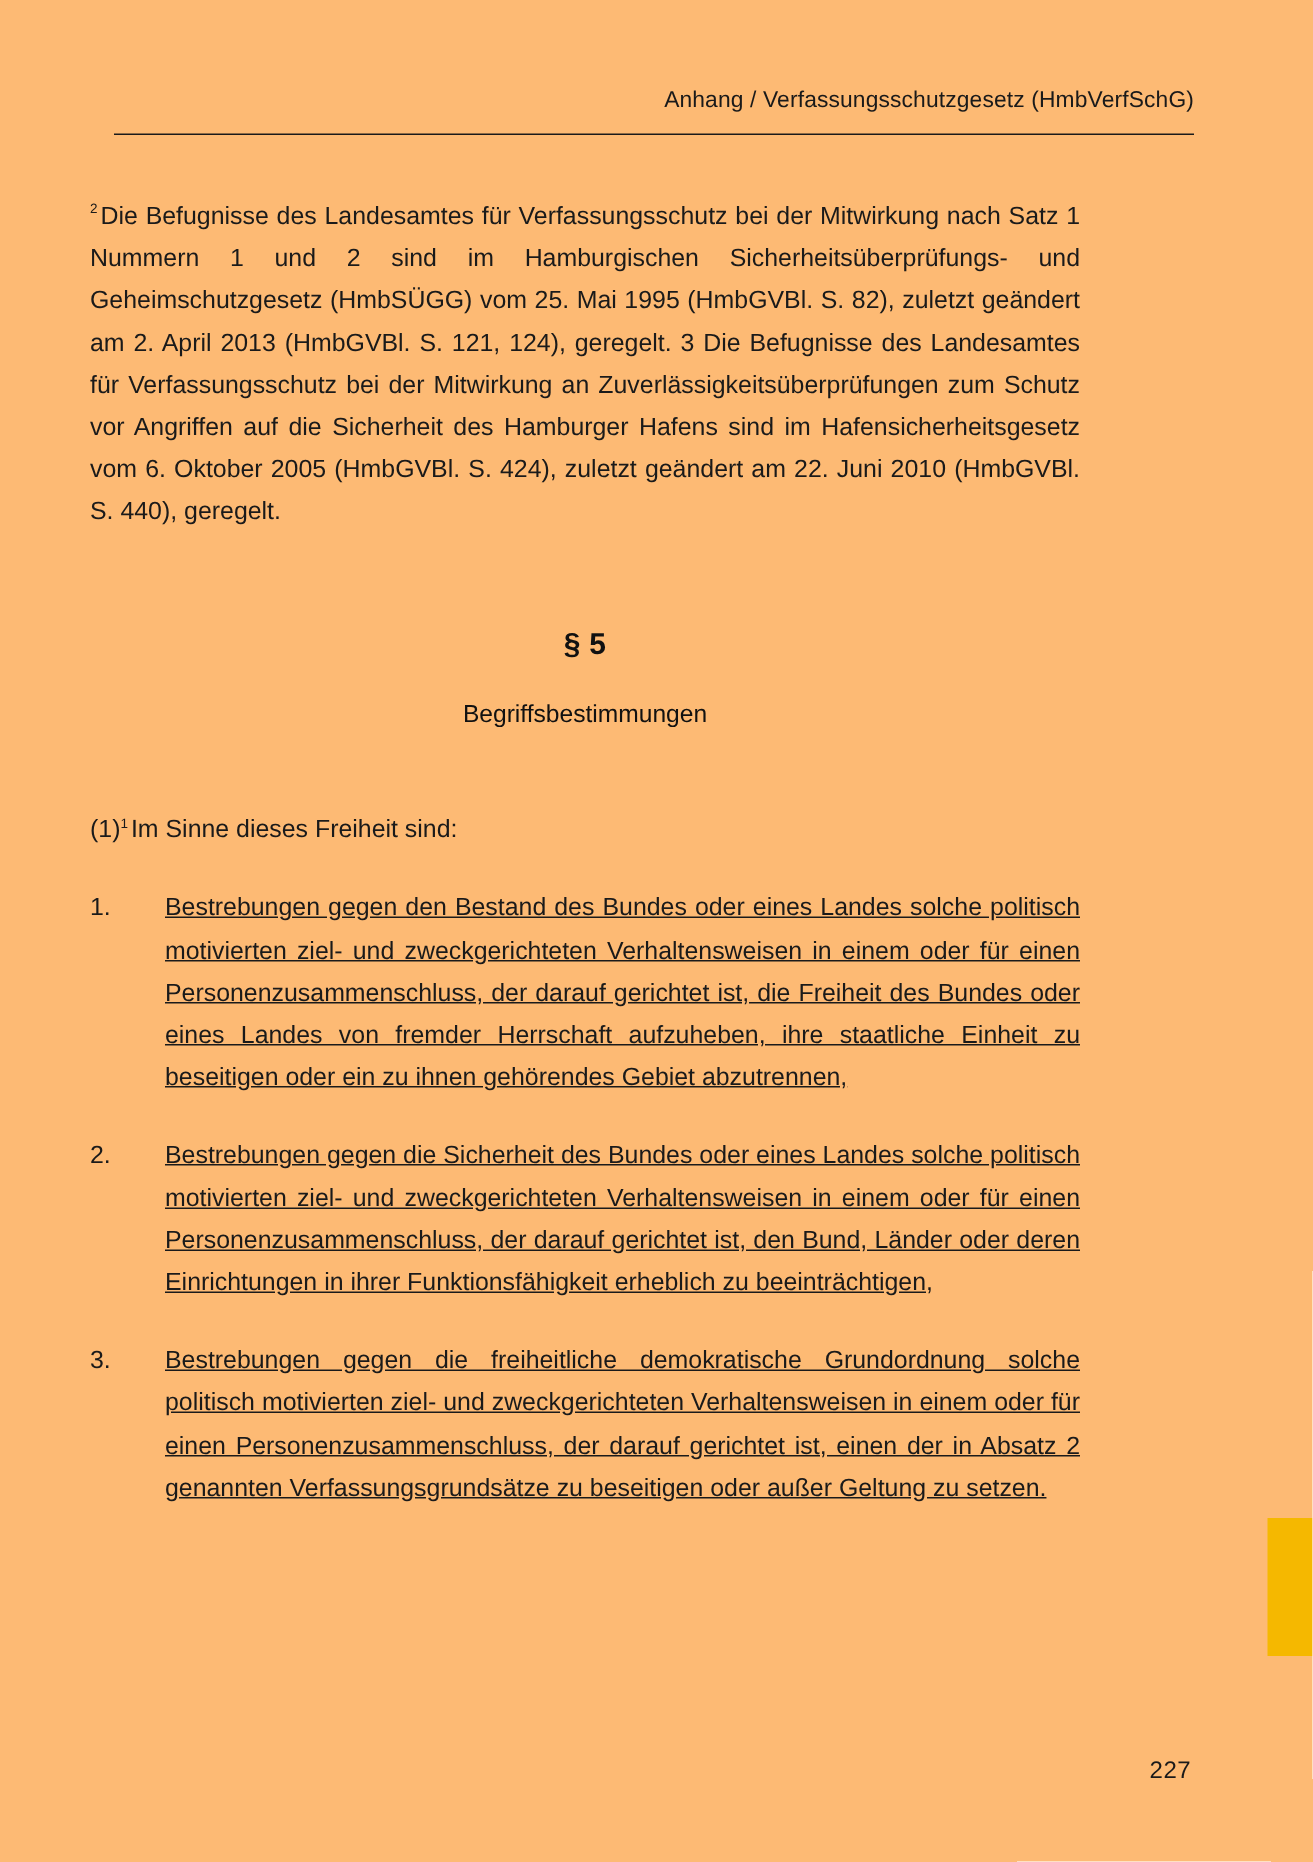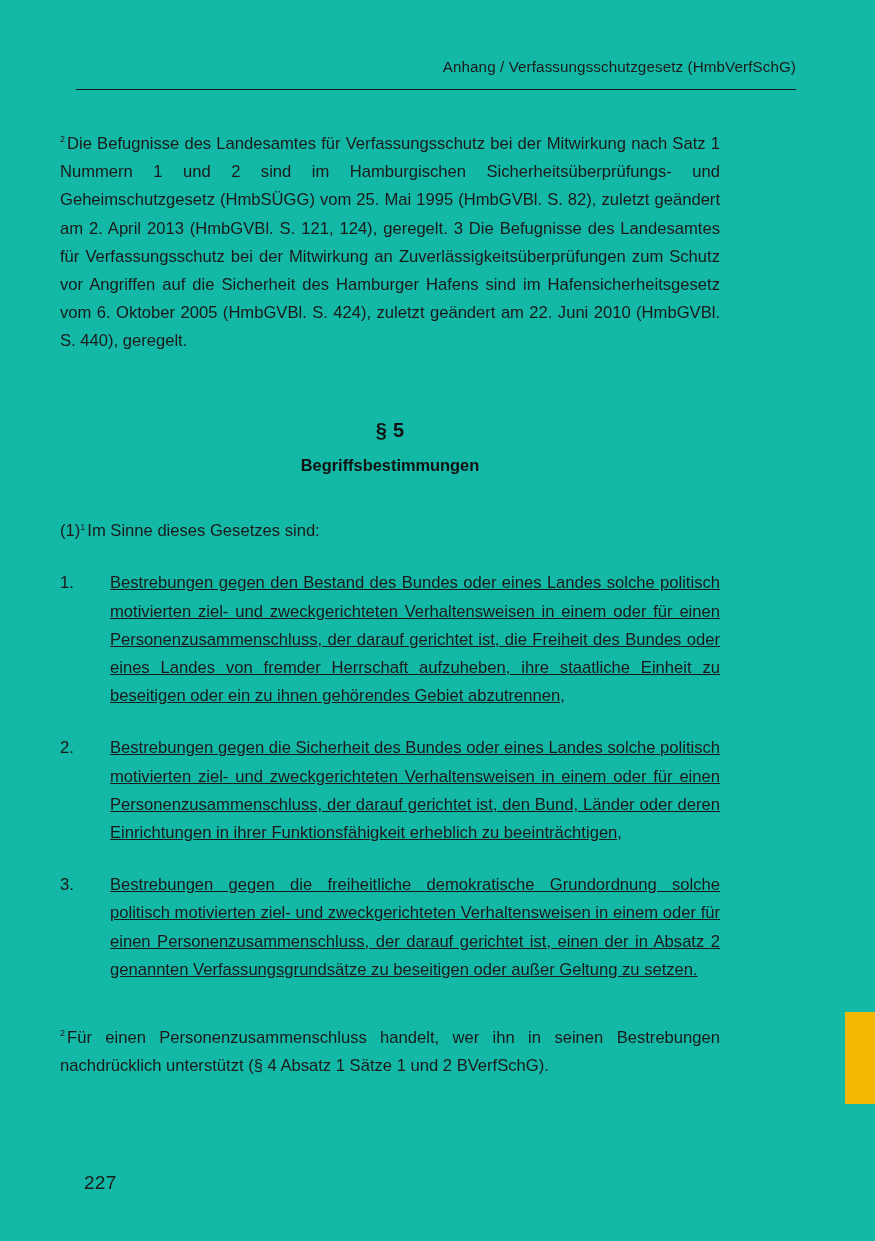--- a/index.html
+++ b/index.html
@@ -8,21 +8,21 @@
     background: #ffffff;
   }
   body {
     font-family: "Liberation Sans", sans-serif;
     color: #1a1a1a;
   }
   .page {
     position: relative;
     width: 875px;
     height: 1241px;
-    background: #14b8a6;
+    background: #fdba74;
     overflow: hidden;
     box-sizing: border-box;
   }
 
   
   .page-header {
     position: absolute;
     left: 76px;
     top: 58px;
     width: 720px;
@@ -71,25 +71,25 @@
     margin: 0;
     padding-top: 62px;
     text-align: center;
     font-size: 20px;
     font-weight: bold;
     line-height: 1.25;
     color: #111111;
     letter-spacing: 0.2px;
   }
   .section-subheading {
-    margin: 0;
+    margin: 11px;
     padding-top: 12px;
     text-align: center;
     font-size: 16.4px;
-    font-weight: bold;
+    font-weight: normal;
     line-height: 1.25;
     color: #111111;
   }
 
   
   .para-intro {
     margin: 0;
     padding-top: 42px;
     font-size: 16.6px;
     line-height: 28.2px;
@@ -141,24 +141,25 @@
     right: 0;
     top: 1012px;
     width: 30px;
     height: 92px;
     background: #f5b800;
   }
 
   
   .folio {
     position: absolute;
-    left: 84px;
+    left: 74px;
     top: 1172px;
     width: 720px;
-    font-size: 19px;
+    text-align: right;
+    font-size: 16px;
     color: #1a1a1a;
     letter-spacing: 0.3px;
   }
 </style>
 </head>
 <body>
 
 <div class="page">
 
   <div class="page-header">Anhang / Verfassungsschutzgesetz (HmbVerfSchG)</div>
@@ -166,38 +167,37 @@
   <div class="header-rule"></div>
 
   <div class="content">
 
     <p class="body-par"><sup class="marker">2</sup><span>Die Befugnisse des Landesamtes für Verfassungsschutz bei der Mitwirkung nach Satz 1 Nummern 1 und 2 sind im Hamburgischen Sicherheitsüberprüfungs- und Geheimschutzgesetz (HmbSÜGG) vom 25. Mai 1995 (HmbGVBl. S. 82), zuletzt geändert am 2. April 2013 (HmbGVBl. S. 121, 124), geregelt. 3 Die Befugnisse des Landesamtes für Verfassungsschutz bei der Mitwirkung an Zuverlässigkeitsüberprüfungen zum Schutz vor Angriffen auf die Sicherheit des Hamburger Hafens sind im Hafensicherheitsgesetz vom 6. Oktober 2005 (HmbGVBl. S. 424), zuletzt geändert am 22. Juni 2010 (HmbGVBl. S. 440), geregelt.</span></p>
 
     <h2 class="section-heading">§ 5</h2>
 
     <h3 class="section-subheading">Begriffsbestimmungen</h3>
 
-    <p class="para-intro"><span>(1)</span><sup class="marker">1</sup><span>Im Sinne dieses Gesetzes sind:</span></p>
+    <p class="para-intro"><span>(1)</span><sup class="marker">1</sup><span>Im Sinne dieses Freiheit sind:</span></p>
 
     <ol class="numbered">
       <li class="numbered-item">
         <span class="num">1.</span>
         <span class="item-text">Bestrebungen gegen den Bestand des Bundes oder eines Landes solche politisch motivierten ziel- und zweckgerichteten Verhaltensweisen in einem oder für einen Personenzusammenschluss, der darauf gerichtet ist, die Freiheit des Bundes oder eines Landes von fremder Herrschaft aufzuheben, ihre staatliche Einheit zu beseitigen oder ein zu ihnen gehörendes Gebiet abzutrennen,</span>
       </li>
       <li class="numbered-item">
         <span class="num">2.</span>
         <span class="item-text">Bestrebungen gegen die Sicherheit des Bundes oder eines Landes solche politisch motivierten ziel- und zweckgerichteten Verhaltensweisen in einem oder für einen Personenzusammenschluss, der darauf gerichtet ist, den Bund, Länder oder deren Einrichtungen in ihrer Funktionsfähigkeit erheblich zu beeinträchtigen,</span>
       </li>
       <li class="numbered-item">
         <span class="num">3.</span>
         <span class="item-text">Bestrebungen gegen die freiheitliche demokratische Grundordnung solche politisch motivierten ziel- und zweckgerichteten Verhaltensweisen in einem oder für einen Personenzusammenschluss, der darauf gerichtet ist, einen der in Absatz 2 genannten Verfassungsgrundsätze zu beseitigen oder außer Geltung zu setzen.</span>
       </li>
     </ol>
 
-    <p class="closing-par"><sup class="marker">2</sup><span>Für einen Personenzusammenschluss handelt, wer ihn in seinen Bestrebungen nachdrücklich unterstützt (§ 4 Absatz 1 Sätze 1 und 2 BVerfSchG).</span></p>
 
   </div>
 
   <div class="thumb-tab" style="background: rgb(245, 184, 0);"></div>
 
   <div class="folio">227</div>
 
 </div>
 
 </body></html>

